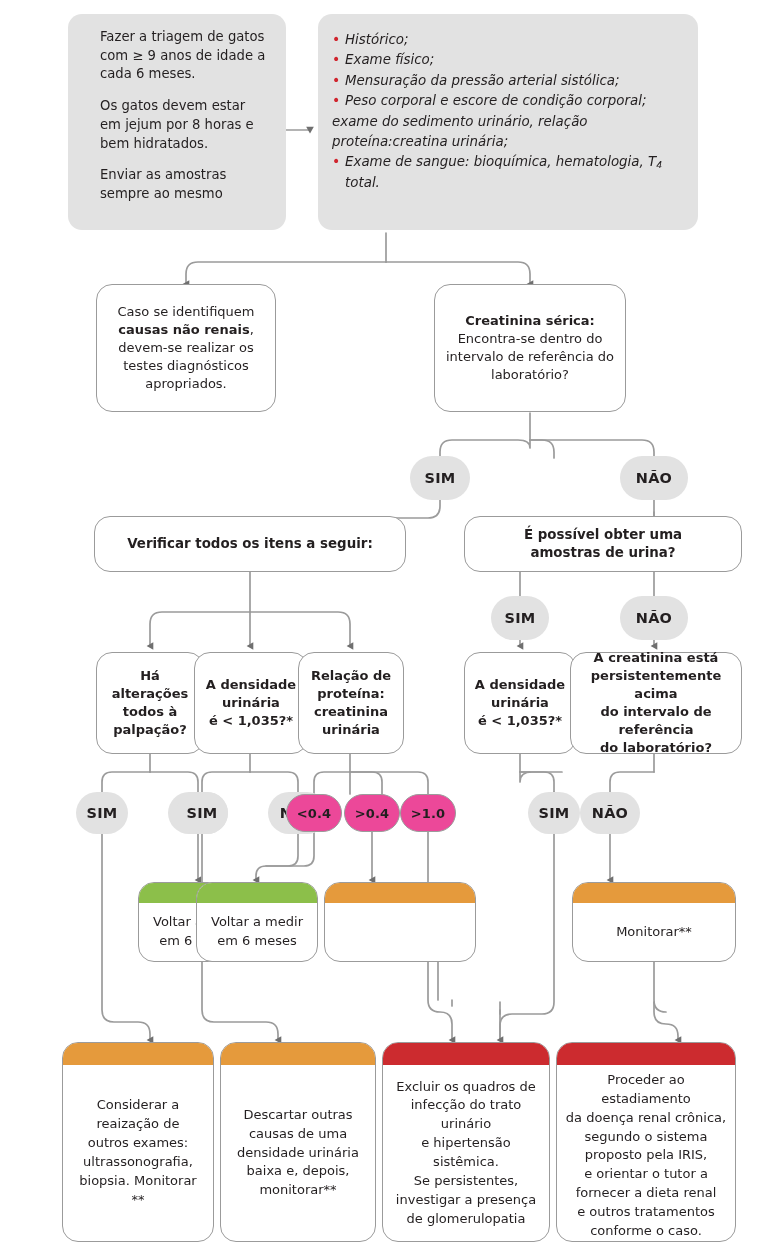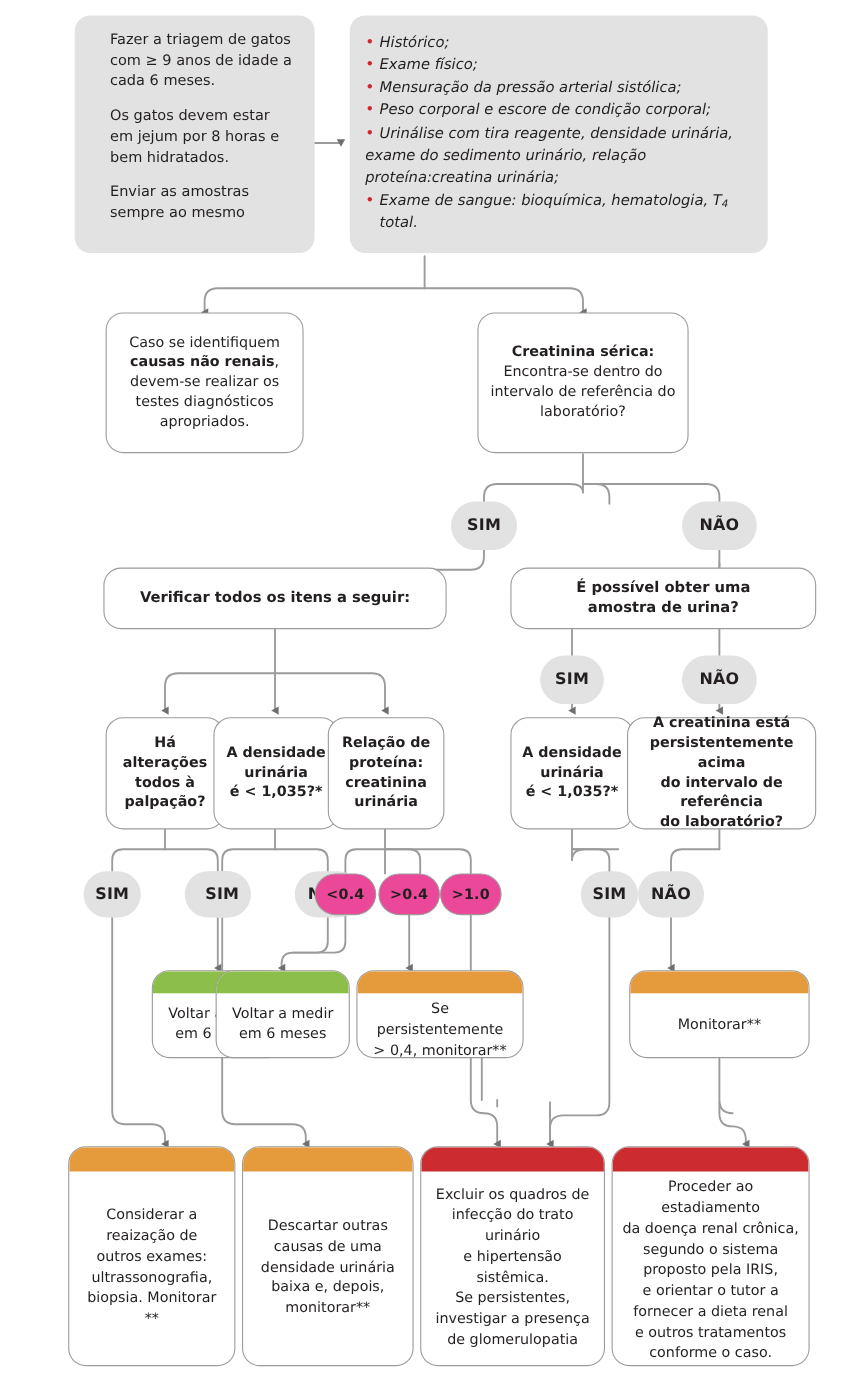--- a/index.html
+++ b/index.html
@@ -236,21 +236,20 @@
     <p>Fazer a triagem de gatos com ≥ 9 anos de idade a cada 6 meses.</p>
     <p>Os gatos devem estar em jejum por 8 horas e bem hidratados.</p>
     <p>Enviar as amostras sempre ao mesmo</p>
   </div>
 
   <div class="node bullets" style="left:318px; top:14px; width:380px; height:216px;font-style:italic;">
     <span class="li">Histórico;</span>
     <span class="li">Exame físico;</span>
     <span class="li">Mensuração da pressão arterial sistólica;</span>
     <span class="li">Peso corporal e escore de condição corporal;</span>
-    <span class="li">Urinálise com tira reagente, densidade urinária,</span>
     <span class="li cont">exame do sedimento urinário, relação</span>
     <span class="li cont">proteína:creatina urinária;</span>
     <span class="li"><span>Exame de sangue: bioquímica, hematologia, T</span><sub>4</sub><span> total.</span></span>
   </div>
 
   <div class="node box" style="left:96px; top:284px; width:180px; height:128px;">
     <span>Caso se identifiquem</span>
     <span><b>causas não renais</b><span>,</span></span>
     <span>devem-se realizar os</span>
     <span>testes diagnósticos</span>
@@ -266,21 +265,21 @@
 
   <div class="pill" style="left:410px; top:456px; width:60px; height:44px;">SIM</div>
   <div class="pill" style="left:620px; top:456px; width:68px; height:44px;">NÃO</div>
 
   <div class="node box b-strong" style="left:94px; top:516px; width:312px; height:56px; font-size:13.4px;">
     <span>Verificar todos os itens a seguir:</span>
   </div>
 
   <div class="node box b-strong" style="left:464px; top:516px; width:278px; height:56px; font-size:13.4px;">
     <span>É possível obter uma</span>
-    <span>amostra de urina?</span>
+    <span>amostras de urina?</span>
   </div>
 
   <div class="pill" style="left:491px; top:596px; width:58px; height:44px;">SIM</div>
   <div class="pill" style="left:620px; top:596px; width:68px; height:44px;">NÃO</div>
 
   <div class="node box b-strong" style="left:96px; top:652px; width:108px; height:102px;">
     <span>Há alterações</span>
     <span>todos à</span>
     <span>palpação?</span>
   </div>
@@ -339,26 +338,20 @@
     <div class="body">
       <span>
         <span>Voltar a medir</span><br>
         <span>em 6 meses</span>
       </span>
     </div>
   </div>
 
   <div class="card" style="left:324px; top:882px; width:152px; height:80px;">
     <div class="cap" style="height:20px; background:#e59a3c;"></div>
-    <div class="body">
-      <span>
-        <span>Se persistentemente</span><br>
-        <span>&gt; 0,4, monitorar**</span>
-      </span>
-    </div>
   </div>
 
   <div class="card" style="left:572px; top:882px; width:164px; height:80px;">
     <div class="cap" style="height:20px; background:#e59a3c;"></div>
     <div class="body">
       <span>Monitorar**</span>
     </div>
   </div>
 
   <div class="card tall" style="left:62px; top:1042px; width:152px; height:200px;">

